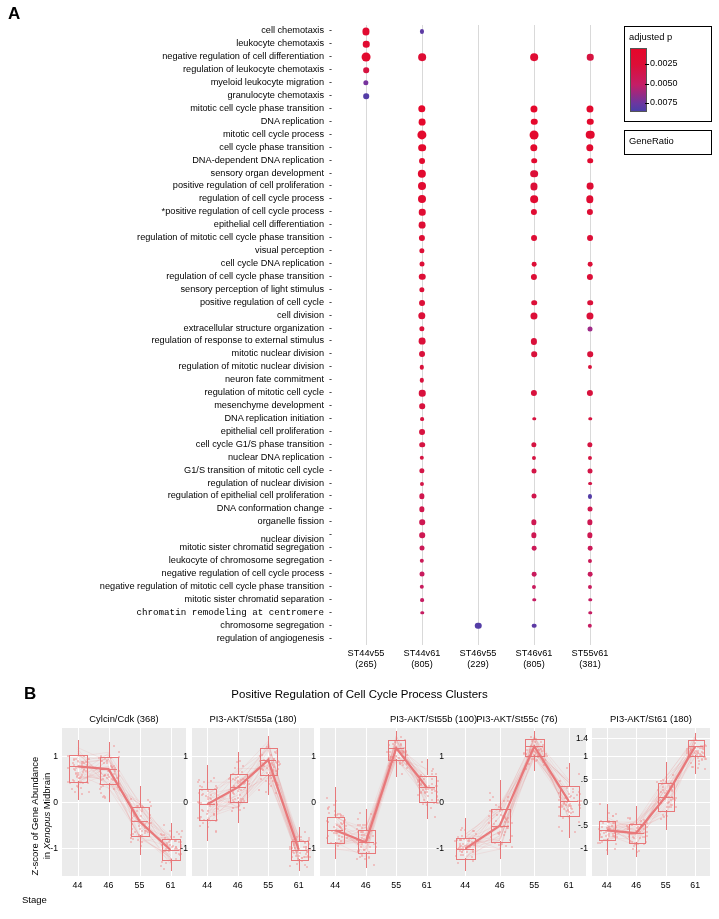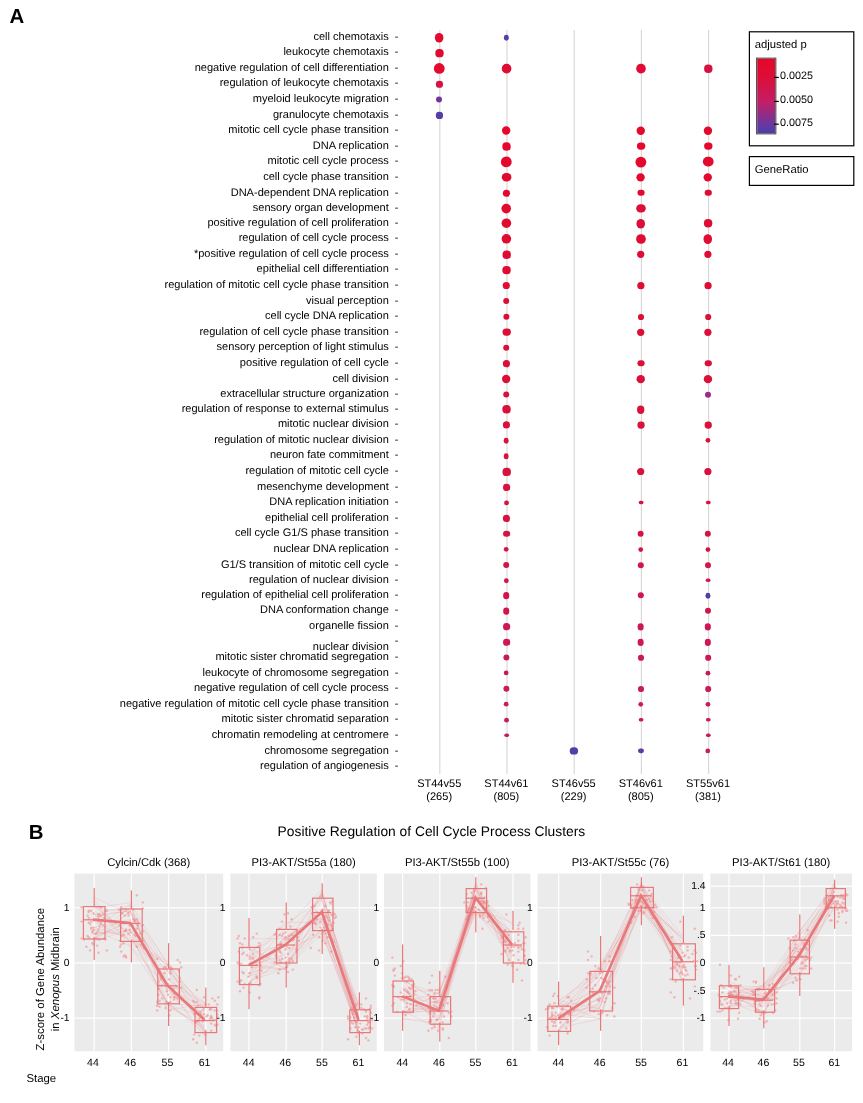--- a/index.html
+++ b/index.html
@@ -314,21 +314,21 @@
       <div class="row-label" style="top: 518.125px; right: 12px;">mitotic sister chromatid segregation</div>
       <div class="tick-dash" style="top: 517.125px; right: 4px;">-</div>
       <div class="row-label" style="top: 531.042px; right: 12px;">leukocyte of chromosome segregation</div>
       <div class="tick-dash" style="top: 530.042px; right: 4px;">-</div>
       <div class="row-label" style="top: 543.958px; right: 12px;">negative regulation of cell cycle process</div>
       <div class="tick-dash" style="top: 542.958px; right: 4px;">-</div>
       <div class="row-label" style="top: 556.875px; right: 12px;">negative regulation of mitotic cell cycle phase transition</div>
       <div class="tick-dash" style="top: 555.875px; right: 4px;">-</div>
       <div class="row-label" style="top: 569.792px; right: 12px;">mitotic sister chromatid separation</div>
       <div class="tick-dash" style="top: 568.792px; right: 4px;">-</div>
-      <div class="row-label" style="top: 582.708px; right: 12px;">chromatin remodeling at centromere</div>
+      <div class="row-label" style="top: 582.708px; right: 12px; font-family: Liberation Mono, monospace;">chromatin remodeling at centromere</div>
       <div class="tick-dash" style="top: 581.708px; right: 4px;">-</div>
       <div class="row-label" style="top: 595.625px; right: 12px;">chromosome segregation</div>
       <div class="tick-dash" style="top: 594.625px; right: 4px;">-</div>
       <div class="row-label" style="top: 608.542px; right: 12px;">regulation of angiogenesis</div>
       <div class="tick-dash" style="top: 607.542px; right: 4px;">-</div>
     </div>
   <div id="dot-plot-area">
       <div class="col-tick" style="left: 28px; height: 620px;"></div>
       <div class="col-tick" style="left: 84px; height: 620px;"></div>
       <div class="col-tick" style="left: 140px; height: 620px;"></div>
@@ -1034,21 +1034,21 @@
           </svg>
         </div>
         <div class="ytick-lab" style="left: -22px; width: 18px; top: 28.321px;">1</div>
         <div class="ytick-lab" style="left: -22px; width: 18px; top: 74px;">0</div>
         <div class="ytick-lab" style="left: -22px; width: 18px; top: 119.679px;">-1</div>
         <div class="xtick-lab" style="left: 15.25px;">44</div>
         <div class="xtick-lab" style="left: 45.75px;">46</div>
         <div class="xtick-lab" style="left: 76.25px;">55</div>
         <div class="xtick-lab" style="left: 106.75px;">61</div>
       </div>
-      <div class="facet" style="left: 320px; width: 122px;">
+      <div class="facet" style="left: 320px; width: 122px; padding-left: 35px;">
         <div class="facet-title">PI3-AKT/St55b (100)</div>
         <div class="facet-panel">
           <div class="gridline-h" style="top: 28.321px;"></div>
           <div class="gridline-h" style="top: 74px;"></div>
           <div class="gridline-h" style="top: 119.679px;"></div>
           <div class="gridline-v" style="left: 15.25px;"></div>
           <div class="gridline-v" style="left: 45.75px;"></div>
           <div class="gridline-v" style="left: 76.25px;"></div>
           <div class="gridline-v" style="left: 106.75px;"></div>
           <div class="jitter-dot" style="left: 21.9485px; top: 86.6403px;"></div>

